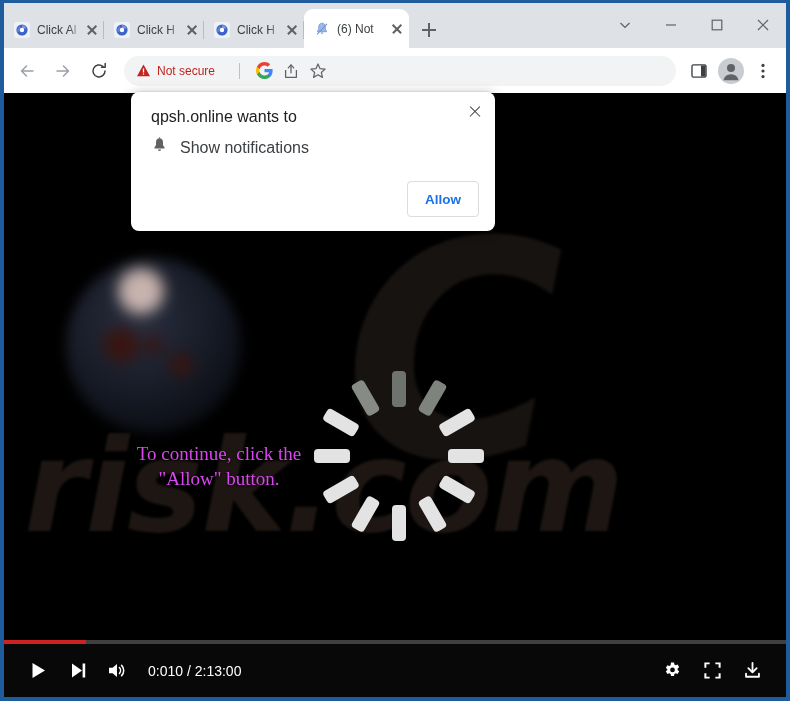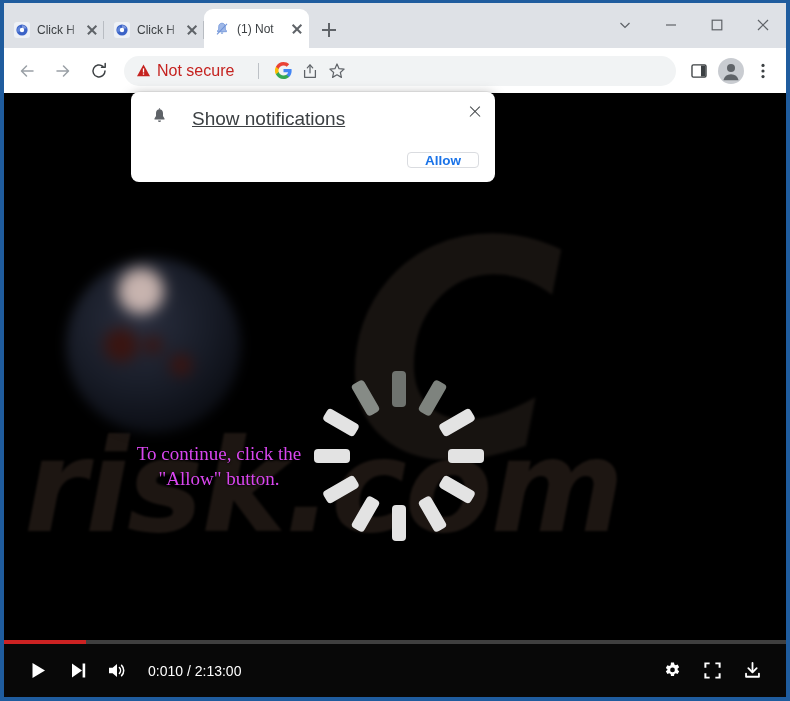--- a/index.html
+++ b/index.html
@@ -145,21 +145,21 @@
     display: flex;
     align-items: center;
     padding: 0 6px 0 12px;
     margin: 0 6px 0 4px;
     box-sizing: border-box;
     min-width: 0;
     cursor: text;
   }
   #not-secure-warn-icon { flex: 0 0 14px; margin-right: 6px; display:flex; align-items:center; }
   #not-secure-label {
-    font-size: 16px;
+    font-size: 12px;
     color: #c5221f;
     white-space: nowrap;
     margin-right: 24px;
   }
   #omnibox-divider {
     width: 1px; height: 16px;
     background: #bdc1c6;
     margin-right: 9px;
     flex: 0 0 1px;
   }
@@ -348,92 +348,105 @@
     color: #202124;
     padding: 0 20px 0 20px;
     margin-bottom: 11px;
   }
   #dialog-permission-row {
     display: flex;
     align-items: center;
     padding: 0 20px;
   }
   #dialog-permission-label {
-    font-size: 19px;
+    font-size: 16px;
     color: #3c4043;
-    margin-left: 24px;
-    text-decoration: underline;
+    margin-left: 12px;
   }
   #dialog-actions {
     display: flex;
     justify-content: flex-end;
     padding: 22px 16px 14px 16px;
     gap: 8px;
   }
   .dlg-btn {
     min-width: 72px;
-    height: 16px;
+    height: 36px;
     border: 1px solid #dadce0;
     border-radius: 4px;
     background: #ffffff;
     color: #1a73e8;
     font-size: 13.5px;
     font-weight: 600;
     font-family: "Liberation Sans", sans-serif;
     cursor: pointer;
     padding: 0 14px;
   }
 </style>
 </head>
 <body>
 
 <div id="browser-window">
 
   <div id="tab-strip">
-
 
     <div class="tab">
       <span class="tab-favicon">
         <svg width="16" height="16" viewBox="0 0 16 16">
           <rect x="0" y="0" width="16" height="16" rx="3" fill="#eef1f6"></rect>
           <circle cx="8" cy="8" r="5.6" fill="#3b63c7"></circle>
           <path d="M8 3.2 A4.8 4.8 0 0 1 12.5 6.4 L8 6.4 Z" fill="#7f9ae0"></path>
           <path d="M3.6 10.6 A4.8 4.8 0 0 1 5.6 4.2 L8 8 Z" fill="#5d83d8"></path>
           <circle cx="8" cy="8" r="2.2" fill="#ffffff"></circle>
         </svg>
       </span>
-      <span class="tab-title">Click H</span>
+      <span class="tab-title">Click Al</span>
       <span class="tab-close"></span>
       <span class="sep"></span>
     </div>
 
     <div class="tab">
       <span class="tab-favicon">
         <svg width="16" height="16" viewBox="0 0 16 16">
           <rect x="0" y="0" width="16" height="16" rx="3" fill="#eef1f6"></rect>
           <circle cx="8" cy="8" r="5.6" fill="#3b63c7"></circle>
           <path d="M8 3.2 A4.8 4.8 0 0 1 12.5 6.4 L8 6.4 Z" fill="#7f9ae0"></path>
           <path d="M3.6 10.6 A4.8 4.8 0 0 1 5.6 4.2 L8 8 Z" fill="#5d83d8"></path>
           <circle cx="8" cy="8" r="2.2" fill="#ffffff"></circle>
         </svg>
       </span>
       <span class="tab-title">Click H</span>
       <span class="tab-close"></span>
       <span class="sep"></span>
     </div>
 
+    <div class="tab">
+      <span class="tab-favicon">
+        <svg width="16" height="16" viewBox="0 0 16 16">
+          <rect x="0" y="0" width="16" height="16" rx="3" fill="#eef1f6"></rect>
+          <circle cx="8" cy="8" r="5.6" fill="#3b63c7"></circle>
+          <path d="M8 3.2 A4.8 4.8 0 0 1 12.5 6.4 L8 6.4 Z" fill="#7f9ae0"></path>
+          <path d="M3.6 10.6 A4.8 4.8 0 0 1 5.6 4.2 L8 8 Z" fill="#5d83d8"></path>
+          <circle cx="8" cy="8" r="2.2" fill="#ffffff"></circle>
+        </svg>
+      </span>
+      <span class="tab-title">Click H</span>
+      <span class="tab-close"></span>
+      <span class="sep"></span>
+    </div>
+
     <div class="tab active">
       <span class="tab-favicon">
         <svg width="16" height="16" viewBox="0 0 16 16">
           <path d="M8 2.2c-1.9 0-3.3 1.5-3.3 3.4v2.6L3.5 9.9v.8h9v-.8l-1.2-1.7V5.6c0-1.9-1.4-3.4-3.3-3.4z" fill="#9fb8e8" stroke="#6f93d8" stroke-width="0.8"></path>
           <path d="M6.7 11.4a1.3 1.3 0 0 0 2.6 0z" fill="#6f93d8"></path>
           <line x1="3" y1="13.4" x2="13" y2="2.8" stroke="#6f93d8" stroke-width="1.1"></line>
         </svg>
       </span>
-      <span class="tab-title">(1) Not</span>
+      <span class="tab-title">(6) Not</span>
       <span class="tab-close"></span>
     </div>
 
     <div id="new-tab-button"></div>
 
     <div id="window-controls">
       <div class="win-btn">
         <svg width="12" height="12" viewBox="0 0 12 12">
             <path d="M1.5 4 L6 8.4 L10.5 4" stroke="#5f6368" stroke-width="1.3" fill="none"></path>
           </svg>
@@ -607,20 +620,21 @@
             <path d="M5.6 7.6 L10 12 L14.4 7.6" stroke="#ffffff" stroke-width="1.9" fill="none" stroke-linecap="round" stroke-linejoin="round"></path>
             <path d="M3.2 13.2 V16.6 H16.8 V13.2" stroke="#ffffff" stroke-width="1.9" fill="none" stroke-linecap="round" stroke-linejoin="round"></path>
           </svg>
         </div>
       </div>
     </div>
   </div>
 
   <div id="permission-dialog">
     <div id="dialog-close"></div>
+    <div id="dialog-title">qpsh.online wants to</div>
     <div id="dialog-permission-row">
       <span>
         <svg width="17" height="18" viewBox="0 0 18 19">
           <path d="M9 1.4c-2.1 0-3.7 1.7-3.7 3.8v3.3L3.7 11.2v.9h10.6v-.9l-1.6-2.7V5.2C12.7 3.1 11.1 1.4 9 1.4z" fill="#5f6368"></path>
           <path d="M7.4 13.2a1.6 1.6 0 0 0 3.2 0z" fill="#5f6368"></path>
           <line x1="9" y1="0.3" x2="9" y2="1.6" stroke="#5f6368" stroke-width="1.2"></line>
         </svg>
       </span>
       <span id="dialog-permission-label">Show notifications</span>
     </div>

